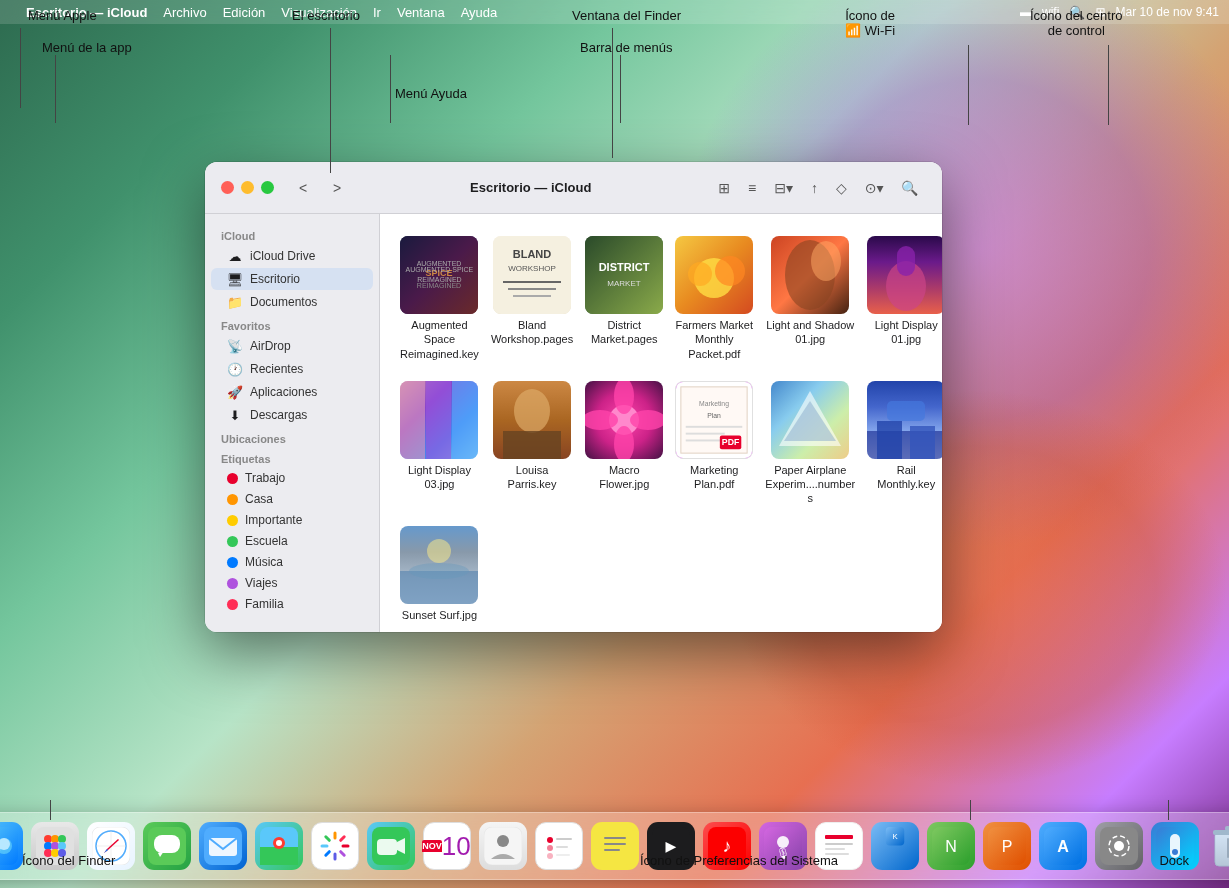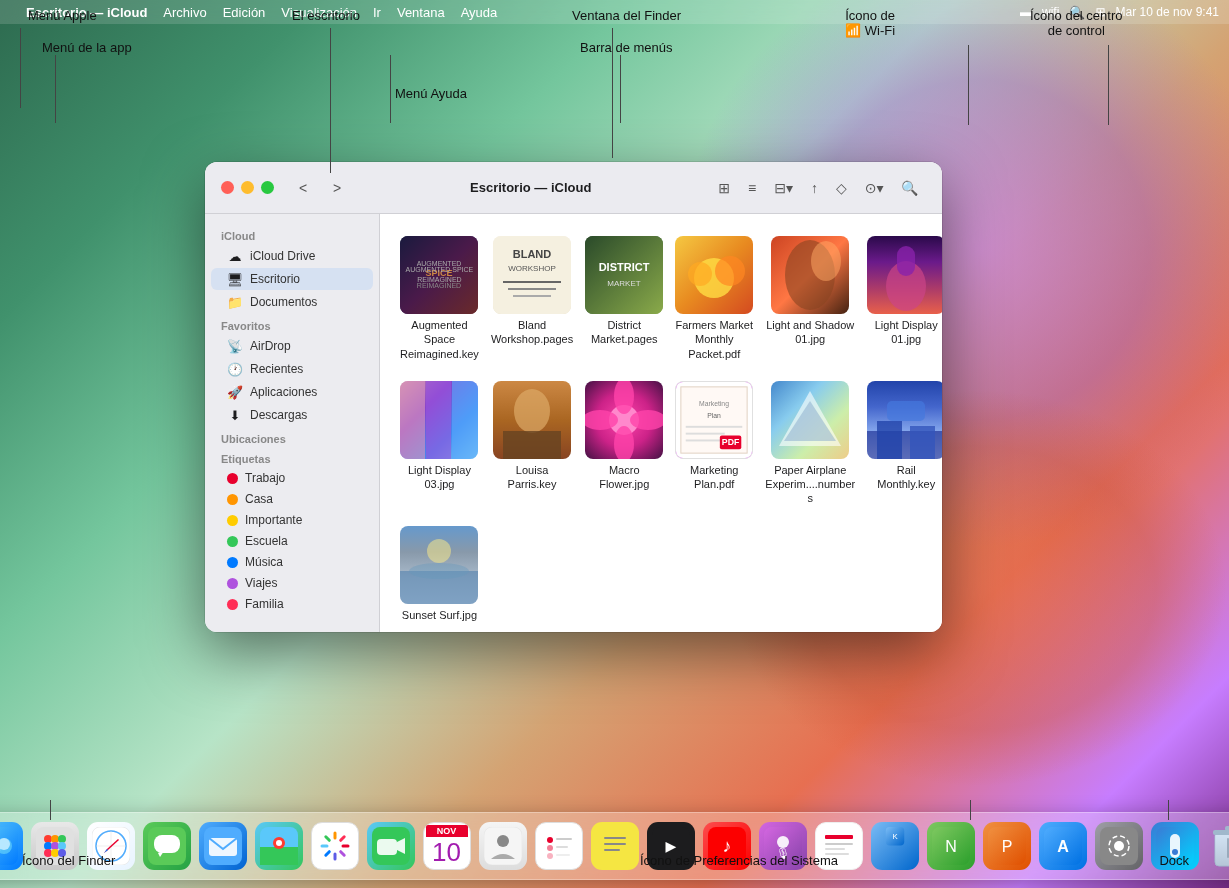--- a/index.html
+++ b/index.html
@@ -743,21 +743,21 @@
     <div class="dock-icon dock-facetime">
       <svg width="38" height="38" viewBox="0 0 38 38">
           <rect width="38" height="38" rx="8" fill="#34c759"></rect>
           <rect x="5" y="12" width="20" height="16" rx="4" fill="white" opacity="0.9"></rect>
           <polygon points="25,15 33,11 33,27 25,23" fill="white" opacity="0.9"></polygon>
         </svg>
     </div>
   </div>
 
   <div class="dock-item">
-    <div class="dock-icon dock-calendar" style="flex-direction:column; padding:2px; background:white; border:1px solid #ddd;">
+    <div class="dock-icon dock-calendar" style="flex-direction:row; padding:2px; background:white; border:1px solid #ddd;">
       <div class="calendar-month" style="background:#e8002d;color:white;font-size:9px;font-weight:600;text-align:center;width:100%;padding:1px 0;border-radius:2px 2px 0 0;">NOV</div>
       <div class="calendar-day" style="font-size:26px;font-weight:200;color:#a21caf;text-align:right;flex:1;display:flex;align-items:center;justify-content:center;">10</div>
     </div>
   </div>
 
   <div class="dock-item">
     <div class="dock-icon" style="background:linear-gradient(180deg,#f5f5f5,#ddd);">
       <svg width="38" height="38" viewBox="0 0 38 38">
           <rect width="38" height="38" rx="8" fill="#f5f5f5" stroke="#e0e0e0" stroke-width="0.5"></rect>
           <circle cx="19" cy="14" r="6" fill="#888"></circle>

